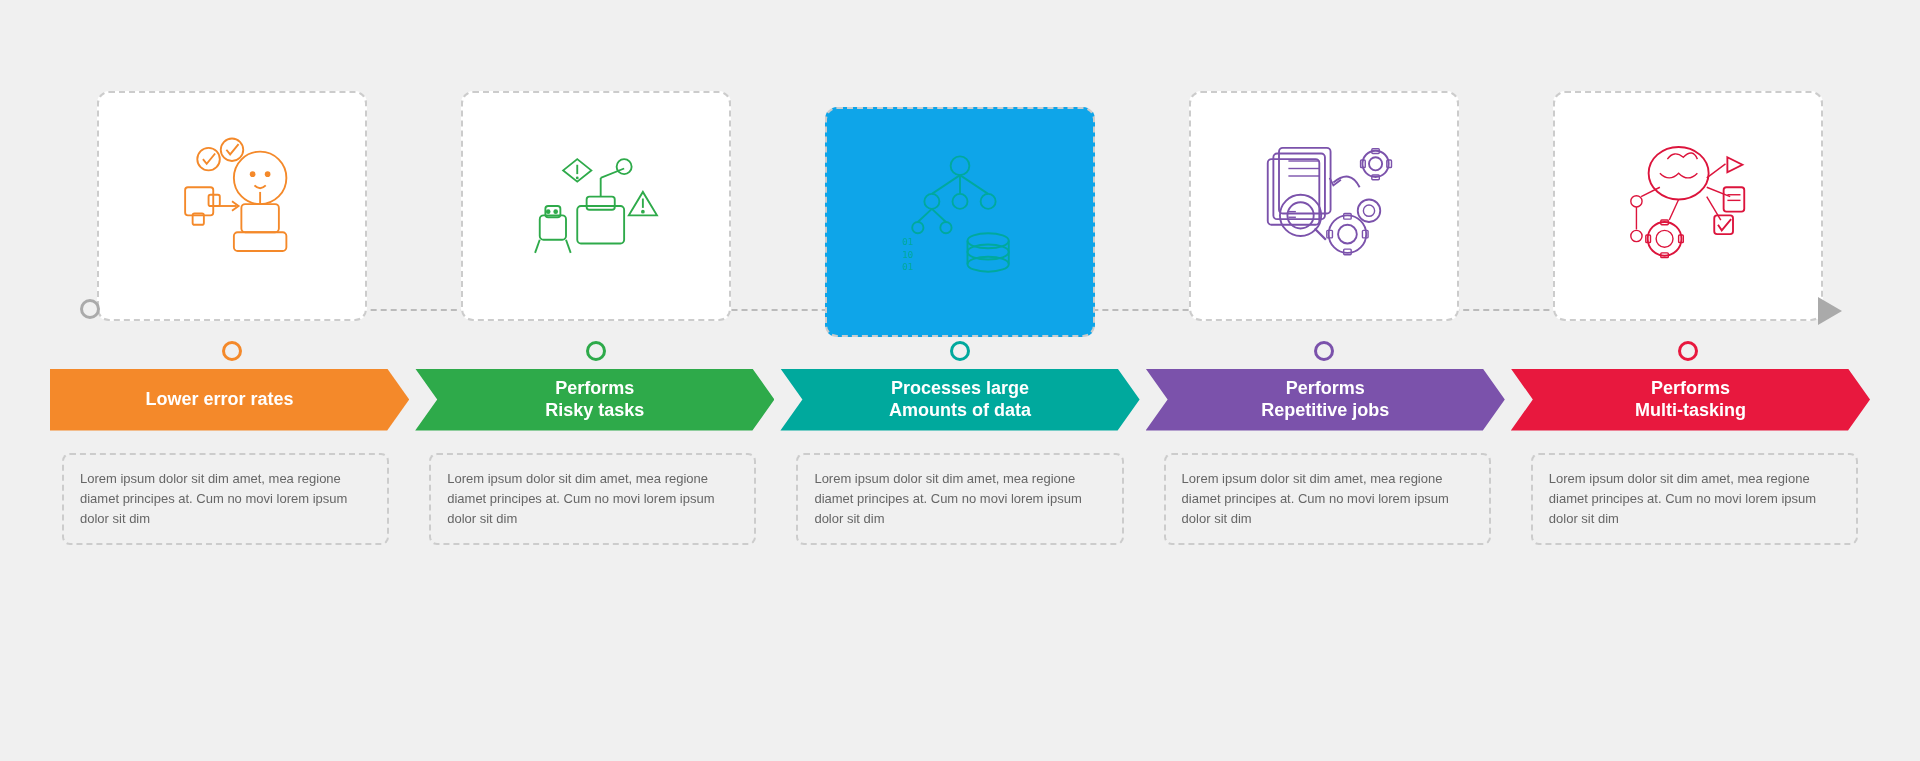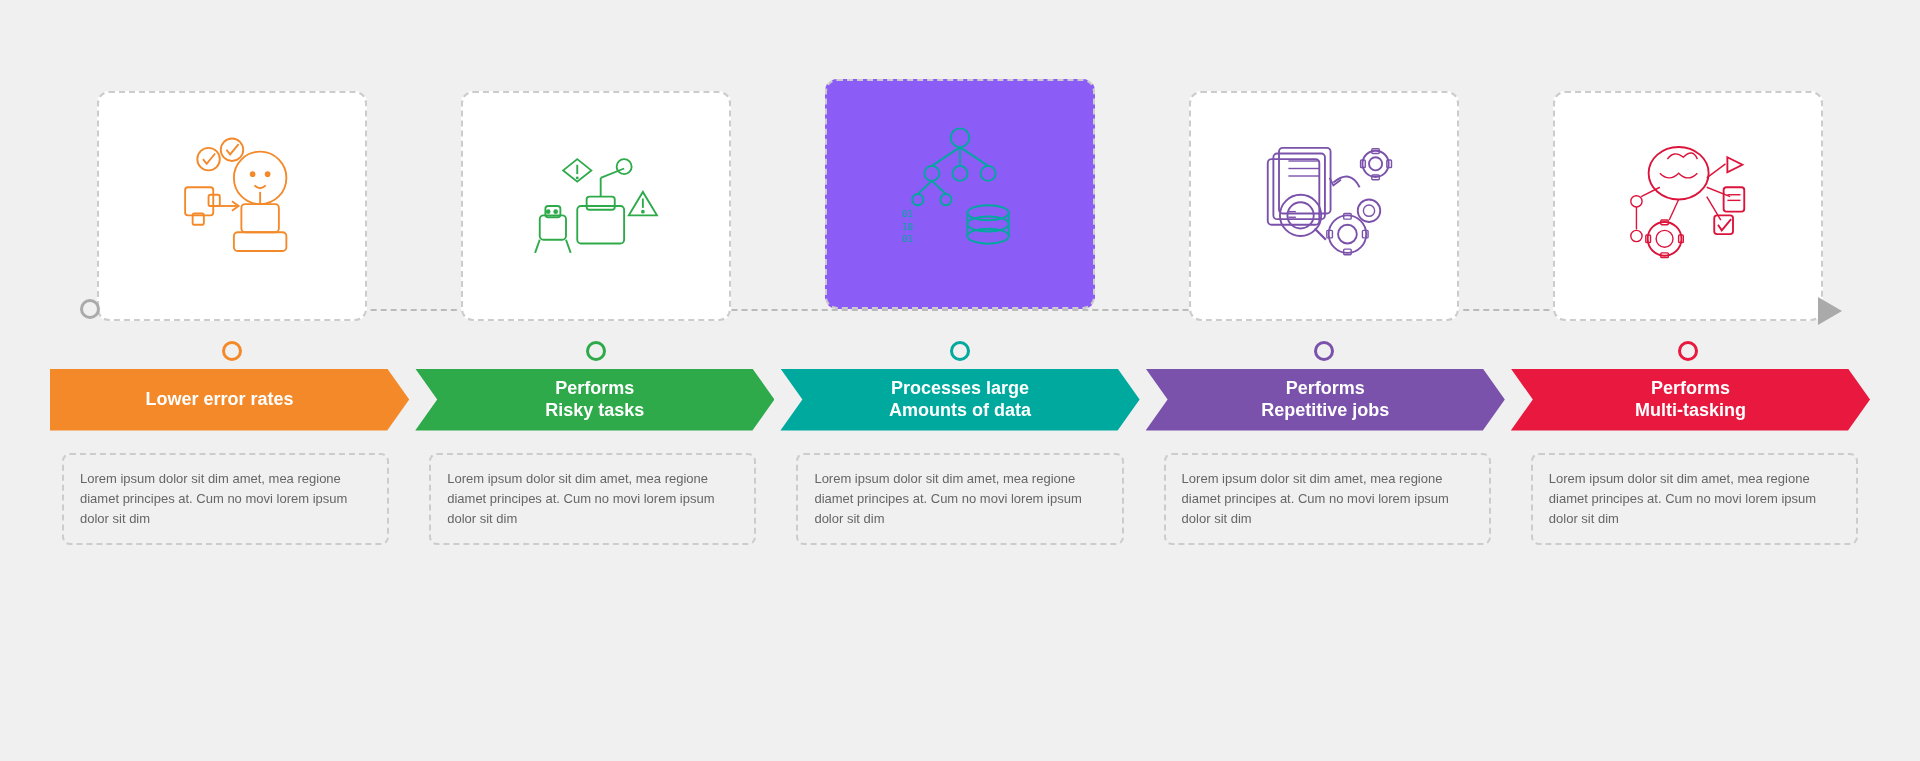--- a/index.html
+++ b/index.html
@@ -92,21 +92,21 @@
 
             <polygon points="60,30 75,42 60,54 45,42" fill="none" stroke="#2EAA4A" stroke-width="2"></polygon>
             <line x1="60" y1="36" x2="60" y2="46" stroke="#2EAA4A" stroke-width="2"></line>
             <circle cx="60" cy="50" r="1.5" fill="#2EAA4A"></circle>
           </svg>
         </div>
         <div style="width:20px; height:20px; border-radius:50%; border:3px solid #2EAA4A; background:#f0f0f0;"></div>
       </div>
 
       <div style="flex:1; display:flex; flex-direction:column; align-items:center; justify-content:flex-end;">
-        <div style="background:#8b5cf6; border-radius:12px; border:2px dashed #ccc; width:270px; height:230px; display:flex; align-items:center; justify-content:center; margin-bottom:32px;">
+        <div style="background:#0ea5e9; border-radius:12px; border:2px dashed #ccc; width:270px; height:230px; display:flex; align-items:center; justify-content:center; margin-bottom:4px;">
 
           <svg viewBox="0 0 160 160" width="150" height="150">
 
             <circle cx="80" cy="20" r="10" fill="none" stroke="#00A99D" stroke-width="2"></circle>
             <line x1="80" y1="30" x2="50" y2="50" stroke="#00A99D" stroke-width="2"></line>
             <line x1="80" y1="30" x2="80" y2="50" stroke="#00A99D" stroke-width="2"></line>
             <line x1="80" y1="30" x2="110" y2="50" stroke="#00A99D" stroke-width="2"></line>
             <circle cx="50" cy="58" r="8" fill="none" stroke="#00A99D" stroke-width="2"></circle>
             <circle cx="80" cy="58" r="8" fill="none" stroke="#00A99D" stroke-width="2"></circle>
             <circle cx="110" cy="58" r="8" fill="none" stroke="#00A99D" stroke-width="2"></circle>

